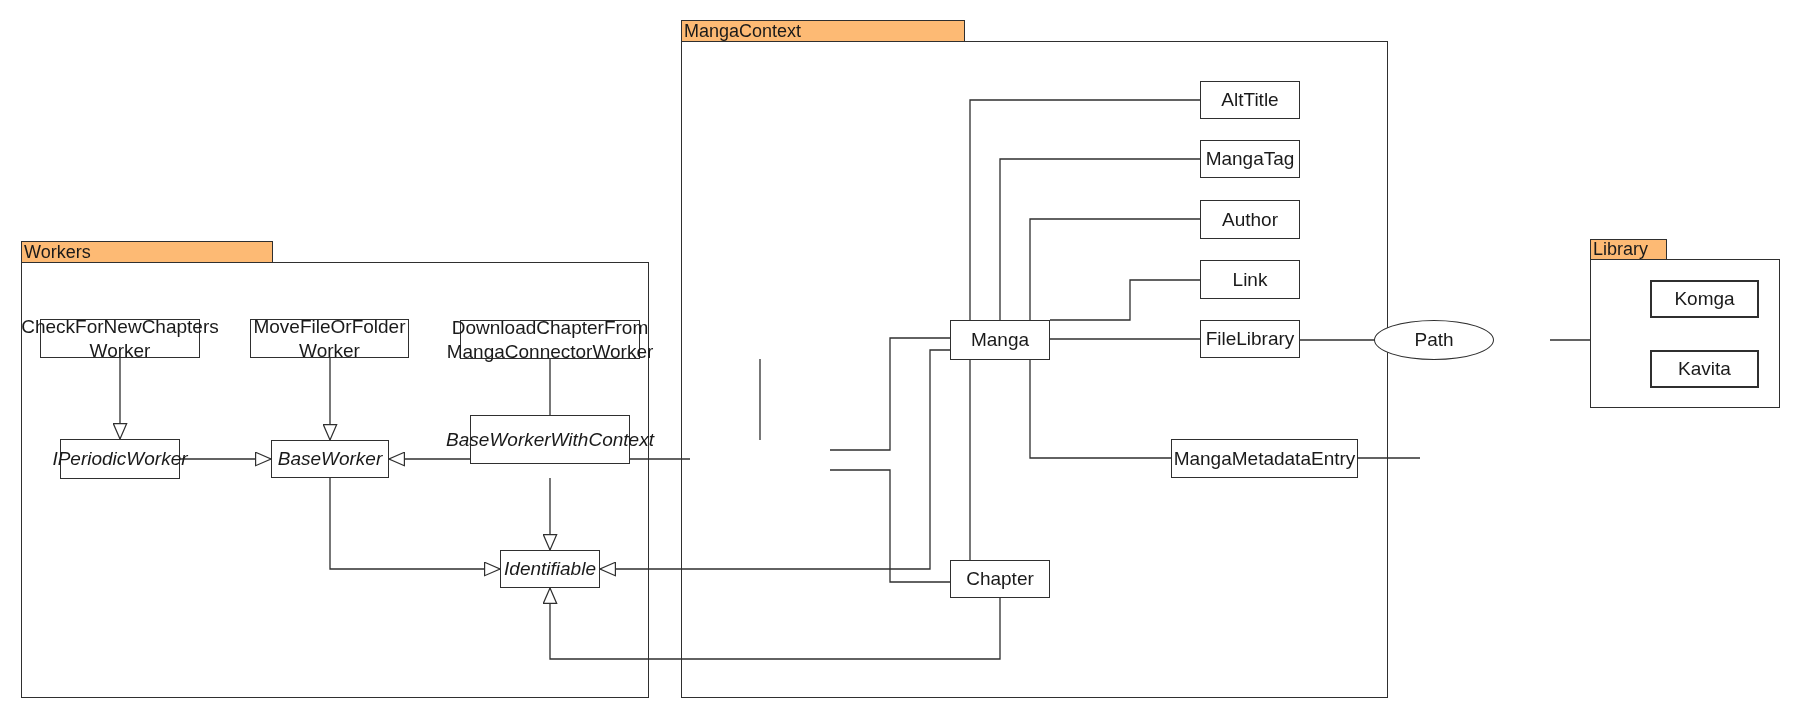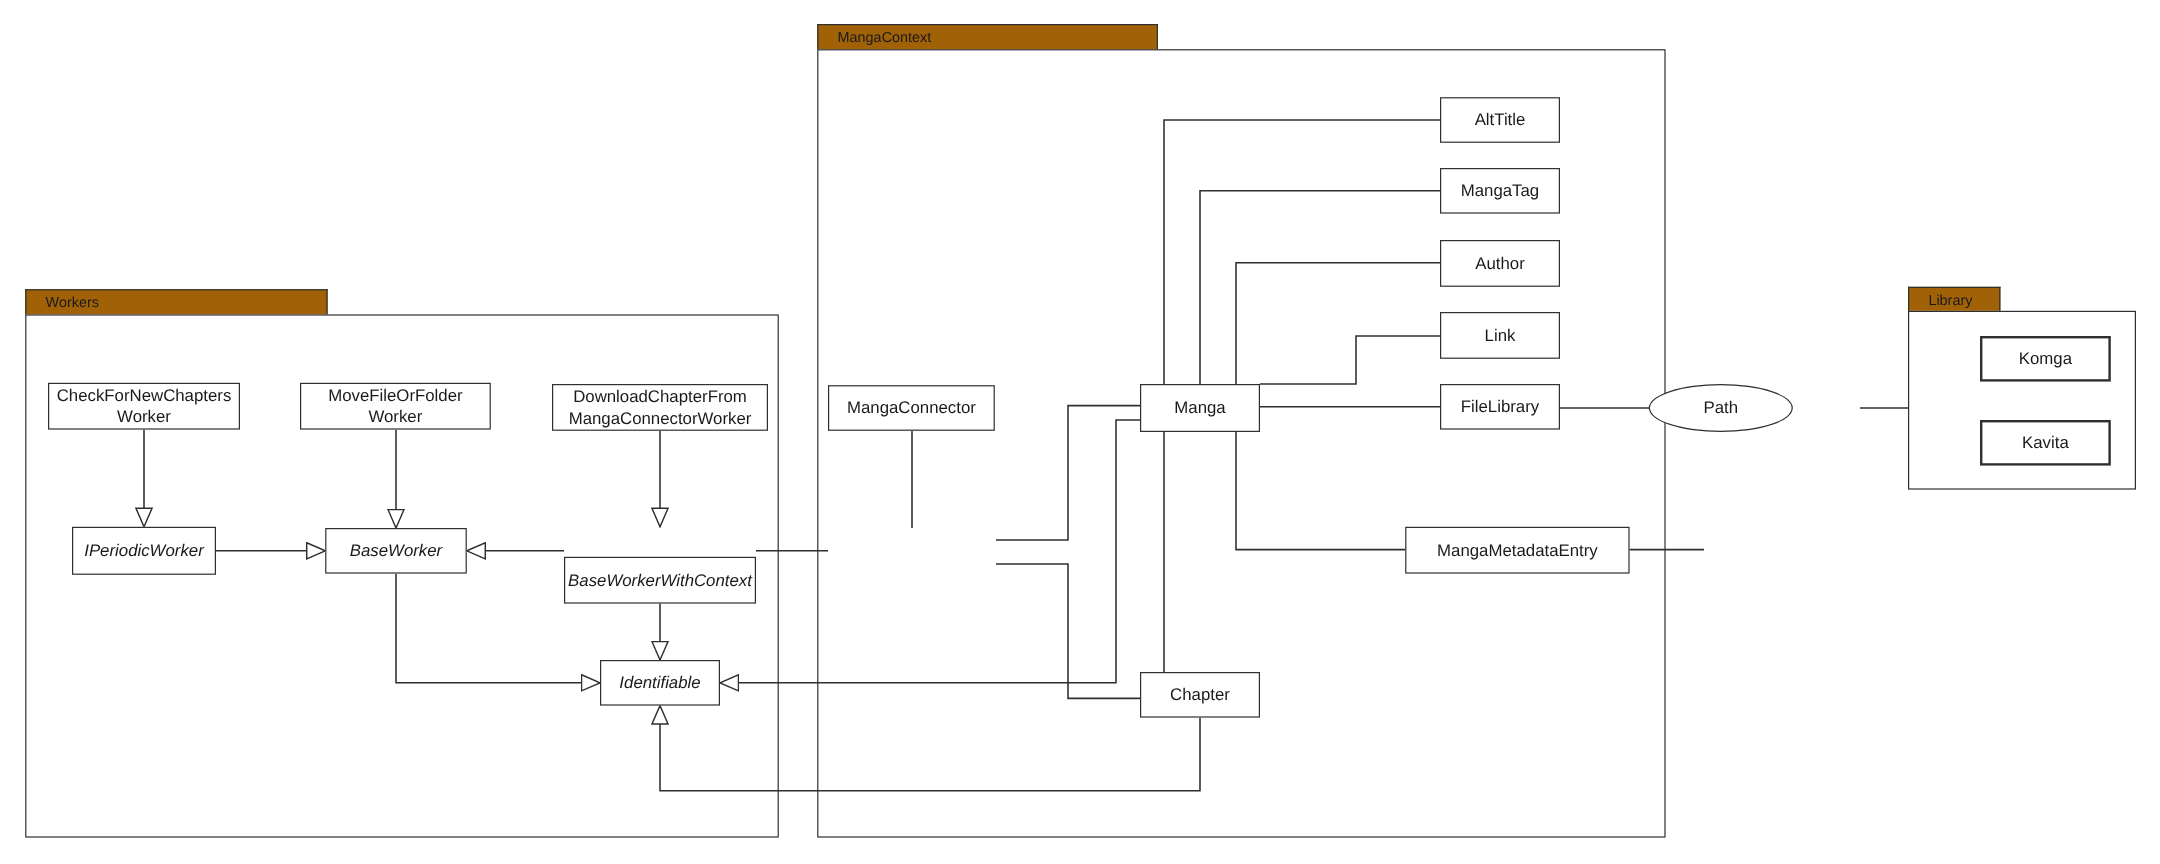--- a/index.html
+++ b/index.html
@@ -3,31 +3,31 @@
 <meta charset="utf-8">
 <style>
   html,body { margin:0; padding:0; background:#ffffff; }
   * { box-sizing:border-box; }
   .canvas {
     position:relative; width:1800px; height:720px; background:#ffffff;
     font-family:"Liberation Sans", sans-serif; color:#1a1a1a; overflow:hidden;
   }
   .pkg-tab {
     position:absolute; border:1.2px solid #2f2f2f; border-bottom:none;
-    background:#a16207; z-index:1; display:flex; align-items:center;
-    padding:0 0 0 16px; font-size:12px;
+    background:#fdba74; z-index:1; display:flex; align-items:center;
+    padding:0 0 0 2px; font-size:18px;
   }
   .pkg-body {
     position:absolute; border:1.2px solid #2f2f2f; background:transparent; z-index:1;
   }
   svg.edges { position:absolute; left:0; top:0; z-index:2; pointer-events:none; }
   .node {
     position:absolute; background:#ffffff; border:1.4px solid #2f2f2f; z-index:3;
     display:flex; flex-direction:column; align-items:center; justify-content:center;
-    font-size:14px; line-height:1.25; text-align:center;
+    font-size:19px; line-height:1.25; text-align:center;
   }
   .node.abstract { font-style:italic; }
   .node.thick { border-width:2px; }
   .node.ellipse { border-radius:50%; z-index:3; }
   .node span { display:block; }
 </style>
 </head>
 <body>
 
 <div class="canvas">
@@ -93,30 +93,27 @@
   <div class="node" style="left:460px; top:320px; width:180px; height:39px;text-align:right;">
     <span>DownloadChapterFrom</span>
     <span>MangaConnectorWorker</span>
   </div>
   <div class="node abstract" style="left:60px; top:439px; width:120px; height:40px;">
     <span>IPeriodicWorker</span>
   </div>
   <div class="node abstract" style="left:271px; top:440px; width:118px; height:38px;">
     <span>BaseWorker</span>
   </div>
-  <div class="node abstract" style="left:470px; top:464px; width:160px; height:39px;">
+  <div class="node abstract" style="left:470px; top:415px; width:160px; height:49px;">
     <span>BaseWorkerWithContext</span>
   </div>
   <div class="node abstract" style="left:500px; top:550px; width:100px; height:38px;">
     <span>Identifiable</span>
   </div>
 
-  <div class="node" style="left:690px; top:321px; width:139px; height:38px;">
-    <span>MangaConnector</span>
-  </div>
   <div class="node" style="left:950px; top:320px; width:100px; height:40px;">
     <span>Manga</span>
   </div>
   <div class="node" style="left:950px; top:560px; width:100px; height:38px;">
     <span>Chapter</span>
   </div>
   <div class="node" style="left:1200px; top:81px; width:100px; height:38px;">
     <span>AltTitle</span>
   </div>
   <div class="node" style="left:1200px; top:140px; width:100px; height:38px;">

